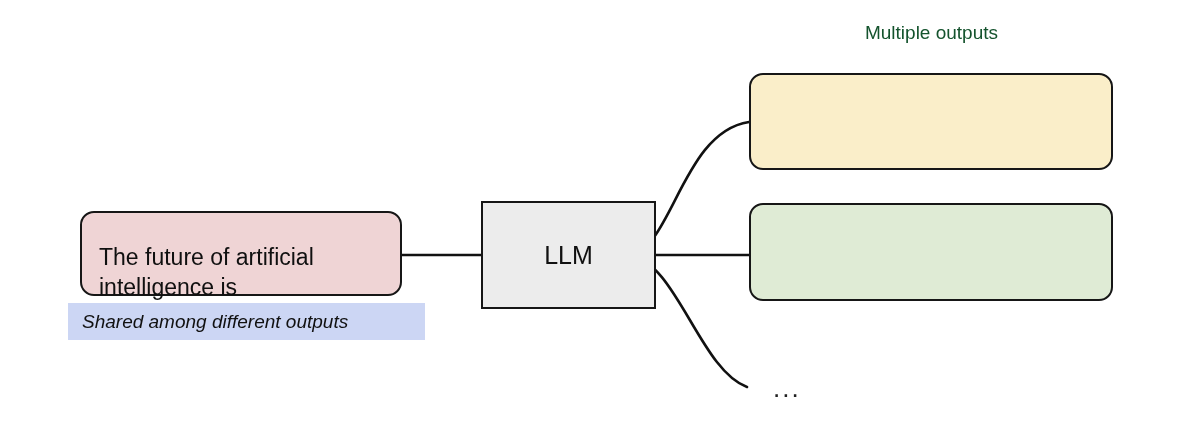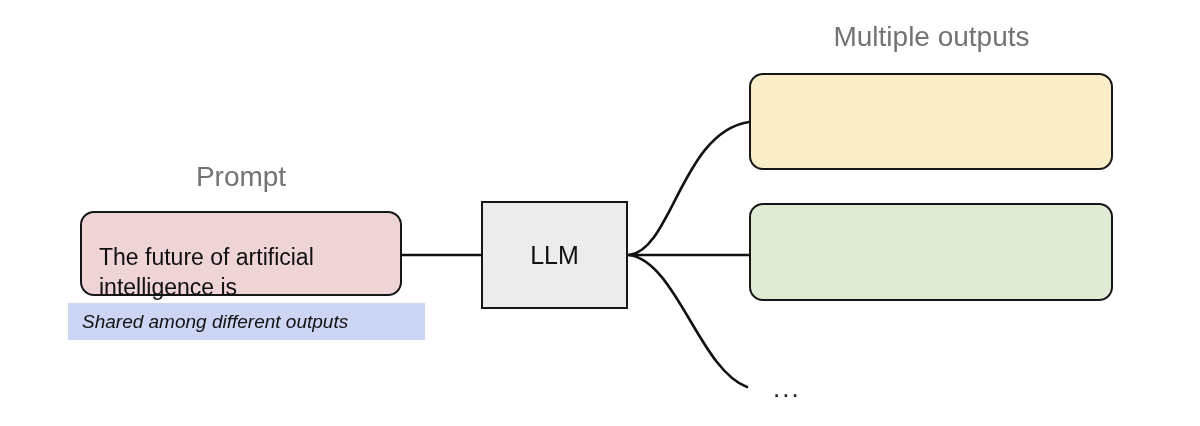--- a/index.html
+++ b/index.html
@@ -16,22 +16,22 @@
     position: relative;
     width: 1200px;
     height: 426px;
     background: #ffffff;
     overflow: hidden;
   }
   .abs { position: absolute; }
 
   
   .caption {
-    font-size: 28px;
-    color: #737373;
+    font-size: 19px;
+    color: #14532d;
     line-height: 1;
     white-space: nowrap;
     text-align: center;
   }
   #prompt-caption {
     left: 81px;
     top: 163px;
     width: 320px;
   }
   #outputs-caption {
@@ -72,21 +72,21 @@
     top: 203px;
     width: 364px;
     height: 98px;
     background: #dfebd5;
   }
 
   
   #llm-box {
     left: 481px;
     top: 201px;
-    width: 147px;
+    width: 175px;
     height: 108px;
     box-sizing: border-box;
     border: 2.5px solid #161616;
     border-radius: 0;
     background: #ececec;
     display: flex;
     align-items: center;
     justify-content: center;
   }
   #llm-label {
@@ -138,21 +138,20 @@
     color: #222222;
     letter-spacing: 2px;
     line-height: 1;
   }
 </style>
 </head>
 <body>
 
 <div id="canvas">
 
-  <div class="abs caption" id="prompt-caption">Prompt</div>
 
   <div class="abs caption" id="outputs-caption">Multiple outputs</div>
 
   <svg class="abs" id="edges" viewBox="0 0 1200 426" xmlns="http://www.w3.org/2000/svg">
 
     <line x1="402" y1="255" x2="481" y2="255"></line>
 
     <path d="M 629 255 C 672 250 682 132 749 122"></path>
 
     <line x1="629" y1="255" x2="749" y2="255"></line>

